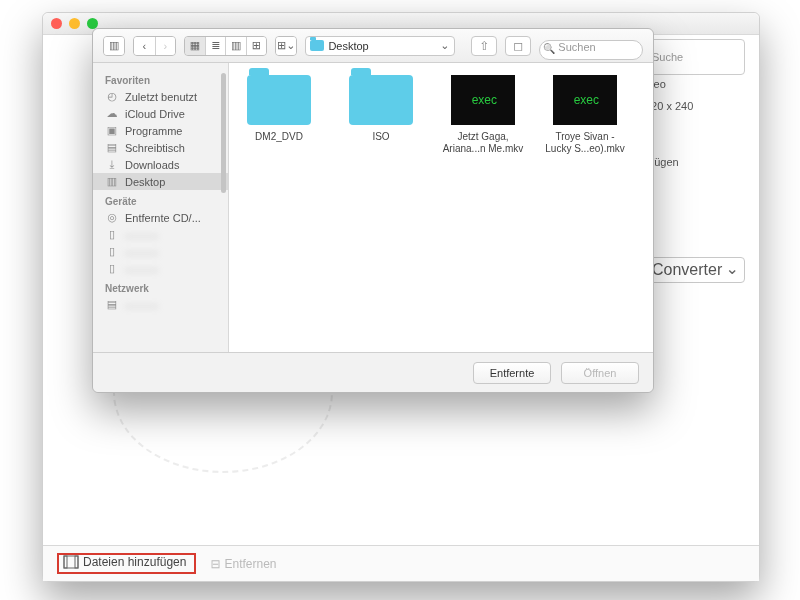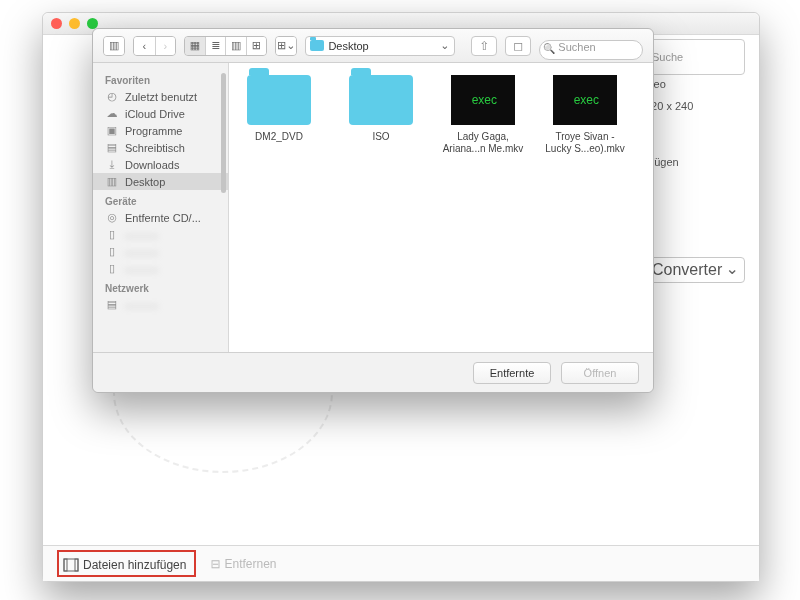--- a/index.html
+++ b/index.html
@@ -8,21 +8,21 @@
   .app { position:absolute; left:42px; top:12px; width:718px; height:570px; border:1px solid #d0d0d0; border-radius:6px; background:#fff; box-shadow:0 18px 40px rgba(0,0,0,.35); }
   .titlebar { height:22px; background:linear-gradient(#f6f6f6,#e9e9e9); border-bottom:1px solid #d9d9d9; border-radius:6px 6px 0 0; display:flex; align-items:center; padding:0 8px; }
   .traffic { display:flex; gap:7px; }
   .dot { width:11px; height:11px; border-radius:50%; }
   .dot.r{background:#ff5f57}.dot.y{background:#ffbd2e}.dot.g{background:#28c940}
   .app-search { position:absolute; right:14px; top:26px; width:100px; height:36px; border:1px solid #ccc; border-radius:4px; font-size:11px; padding:0 6px; color:#999; display:flex; align-items:center; }
   .side-panel { position:absolute; right:14px; top:60px; font-size:11px; color:#555; line-height:22px; }
   .side-panel .sel { border:1px solid #c8c8c8; border-radius:4px; padding:1px 18px 1px 6px; background:#fff; font-size:16px; display:inline-flex; align-items:center; position:relative; min-width:100px; }
   .side-panel .sel::after{content:"⌄"; position:absolute; right:5px; top:0; color:#666;}
   .bottom-bar { position:absolute; left:0; right:0; bottom:0; height:36px; border-top:1px solid #d8d8d8; background:#fafafa; display:flex; align-items:center; padding:0 14px; }
-  .add-files { border:2px solid #d73a2f; padding:6px 8px 3px 4px; display:flex; align-items:center; gap:4px; font-size:12px; color:#444; }
+  .add-files { border:2px solid #d73a2f; padding:0 8px 3px 4px; display:flex; align-items:center; gap:4px; font-size:12px; color:#444; }
   .add-files svg{width:16px;height:14px;}
   .remove { margin-left:14px; color:#bbb; font-size:12px; display:flex; align-items:center; gap:4px; }
   .convert { margin-left:auto; background:#8a9bbb; color:#fff; font-size:12px; padding:5px 14px; border-radius:4px; }
   .dropzone { position:absolute; left:70px; top:300px; width:220px; height:160px; border:2px dashed #d0d0d0; border-radius:110px/80px; opacity:.4; }
   
   .sheet { position:absolute; left:92px; top:28px; width:562px; height:365px; background:#f2f2f2; border:1px solid #b8b8b8; border-radius:6px; box-shadow:0 18px 40px rgba(0,0,0,.35); }
   .sheet-toolbar { height:34px; display:flex; align-items:center; gap:8px; padding:0 10px; border-bottom:1px solid #d0d0d0; background:linear-gradient(#fbfbfb,#eee); border-radius:6px 6px 0 0;}
   .seg { display:flex; border:1px solid #bdbdbd; border-radius:4px; overflow:hidden; height:20px; }
   .seg span{ width:22px; display:flex; align-items:center; justify-content:center; color:#666; font-size:11px; background:#fff; }
   .seg span+span{border-left:1px solid #d0d0d0;}
@@ -189,21 +189,21 @@
           <div class="name">DM2_DVD</div>
         </div>
       <div class="fitem">
           <div class="thumb folder"></div>
           <div class="name">ISO</div>
         </div>
       <div class="fitem">
           <div class="thumb mkv">
             <span>exec</span>
           </div>
-          <div class="name">Lady Gaga, Ariana...n Me.mkv</div>
+          <div class="name">Jetzt Gaga, Ariana...n Me.mkv</div>
         </div>
       <div class="fitem">
           <div class="thumb mkv">
             <span>exec</span>
           </div>
           <div class="name">Troye Sivan - Lucky S...eo).mkv</div>
         </div>
     </div>
   </div>
 

